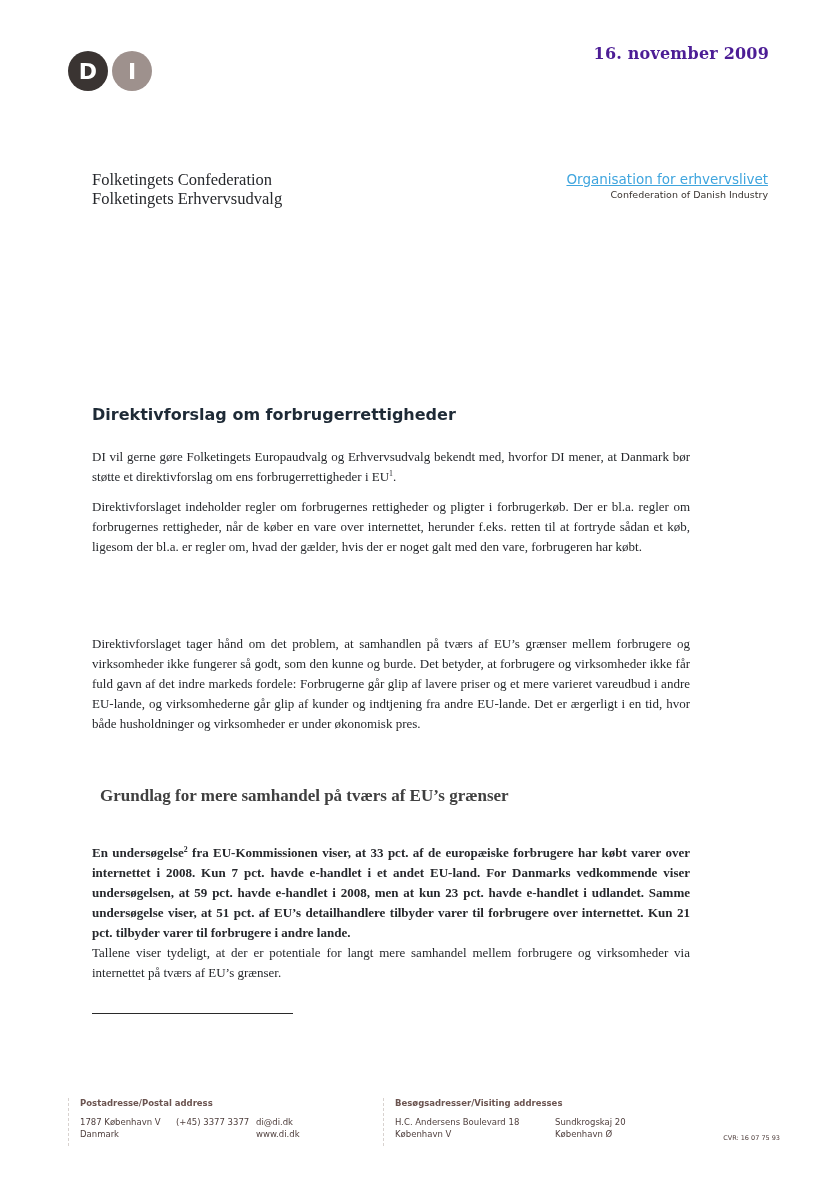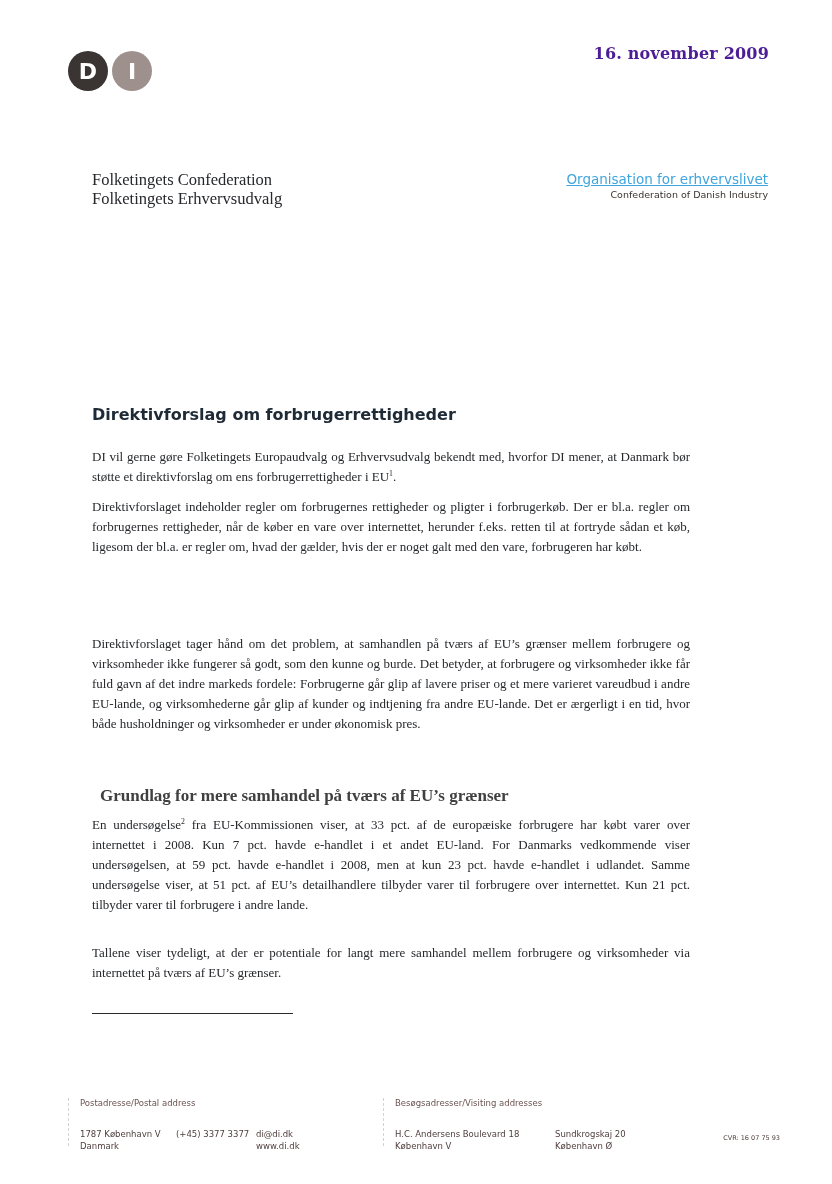--- a/index.html
+++ b/index.html
@@ -39,32 +39,32 @@
       font-family: "Liberation Serif", serif; font-size: 13px; line-height: 20px; color: #26282c;
       text-align: justify;
     }
     .p1 { top: 447px; }
     .p2 { top: 497px; }
     .p3 { top: 634px; }
     .h2 {
       position: absolute; left: 92px; top: 786px;
       font-family: "Liberation Serif", serif; font-weight: bold; font-size: 17px; color: #404040; margin-left: 8px;
     }
-    .p4 { top: 815px; }
+    .p4 { top: 843px; font-weight: bold; }
     .p5 { top: 943px; }
     .fn-rule { position: absolute; left: 92px; top: 1013px; width: 201px; border-top: 1px solid #2a2a2a; }
     .footnotes {
       position: absolute; left: 92px; top: 1020px; width: 598px;
       font-family: "Liberation Serif", serif; font-size: 14.6px; line-height: 17px; color: #26282c;
       text-align: justify;
     }
     sup { font-size: 0.6em; line-height: 0; }
 
     .footer { position: absolute; top: 1098px; font-family: "DejaVu Sans", sans-serif; font-size: 8.5px; color: #5a4a48; }
-    .footer .hd { font-weight: normal; color: #6b5450; margin-bottom: 20px; }
+    .footer .hd { font-weight: bold; color: #6b5450; margin-bottom: 8px; }
     .footer .vline { position: absolute; left: -12px; top: 0; height: 48px; border-left: 1px dashed #d8d2cf; }
     .f1 { left: 80px; }
     .f2 { left: 395px; }
     .footer .row { display: flex; }
     .footer .col { line-height: 12px; color: #4e3e3c; }
     .cvr { position: absolute; right: 52px; top: 1134px; font-family: "DejaVu Sans", sans-serif; font-size: 6.5px; color: #4e3e3c; }
   </style>
 </head>
 <body>
 

